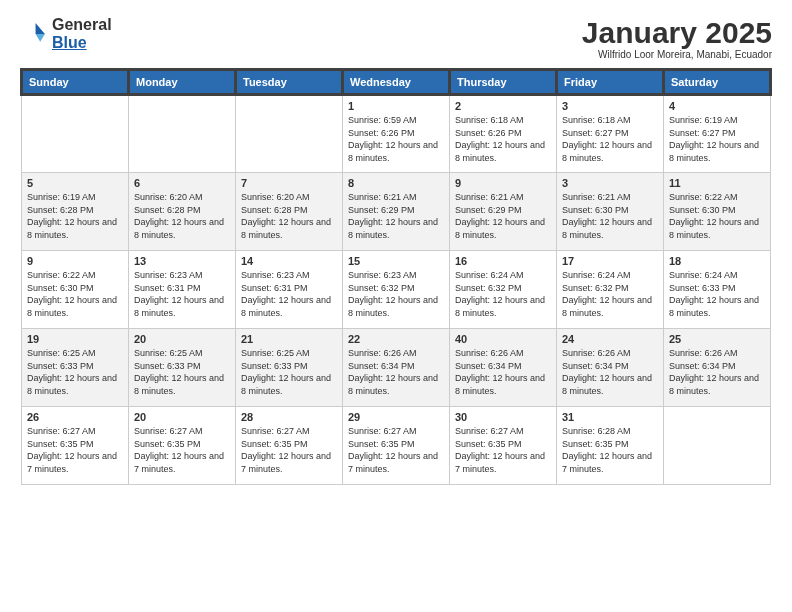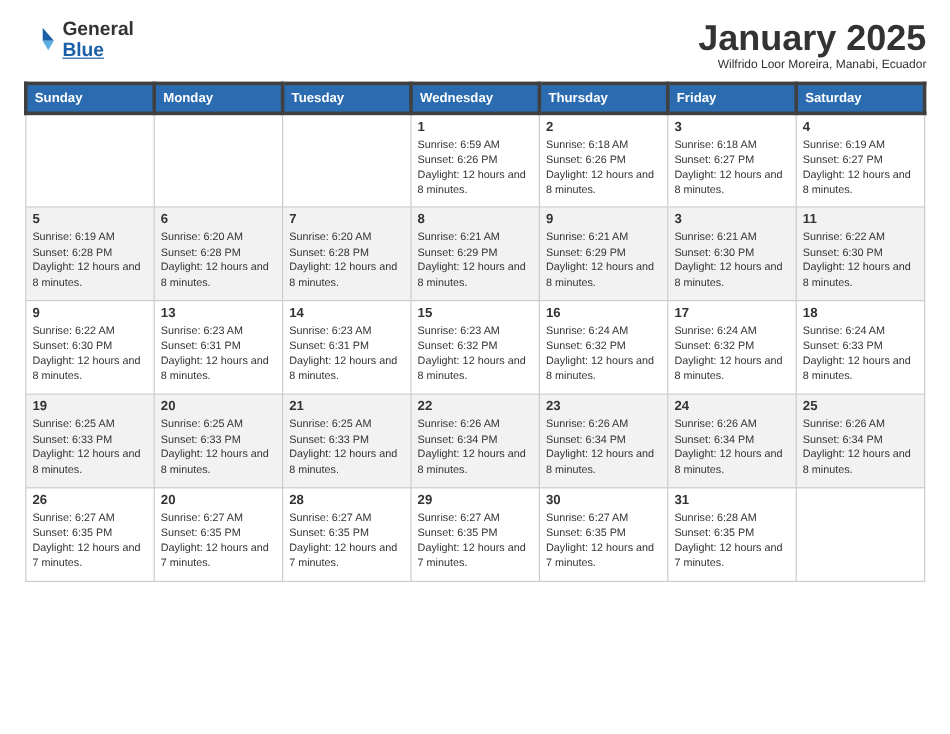--- a/index.html
+++ b/index.html
@@ -231,21 +231,21 @@
           </td>
           <td>
             <span class="day-num">21</span>
             <div class="day-info"><span>Sunrise: 6:25 AM</span><br><span>Sunset: 6:33 PM</span><br><span>Daylight: 12 hours and 8 minutes.</span></div>
           </td>
           <td>
             <span class="day-num">22</span>
             <div class="day-info"><span>Sunrise: 6:26 AM</span><br><span>Sunset: 6:34 PM</span><br><span>Daylight: 12 hours and 8 minutes.</span></div>
           </td>
           <td>
-            <span class="day-num">23</span>
+            <span class="day-num">40</span>
             <div class="day-info"><span>Sunrise: 6:26 AM</span><br><span>Sunset: 6:34 PM</span><br><span>Daylight: 12 hours and 8 minutes.</span></div>
           </td>
           <td>
             <span class="day-num">24</span>
             <div class="day-info"><span>Sunrise: 6:26 AM</span><br><span>Sunset: 6:34 PM</span><br><span>Daylight: 12 hours and 8 minutes.</span></div>
           </td>
           <td>
             <span class="day-num">25</span>
             <div class="day-info"><span>Sunrise: 6:26 AM</span><br><span>Sunset: 6:34 PM</span><br><span>Daylight: 12 hours and 8 minutes.</span></div>
           </td>

